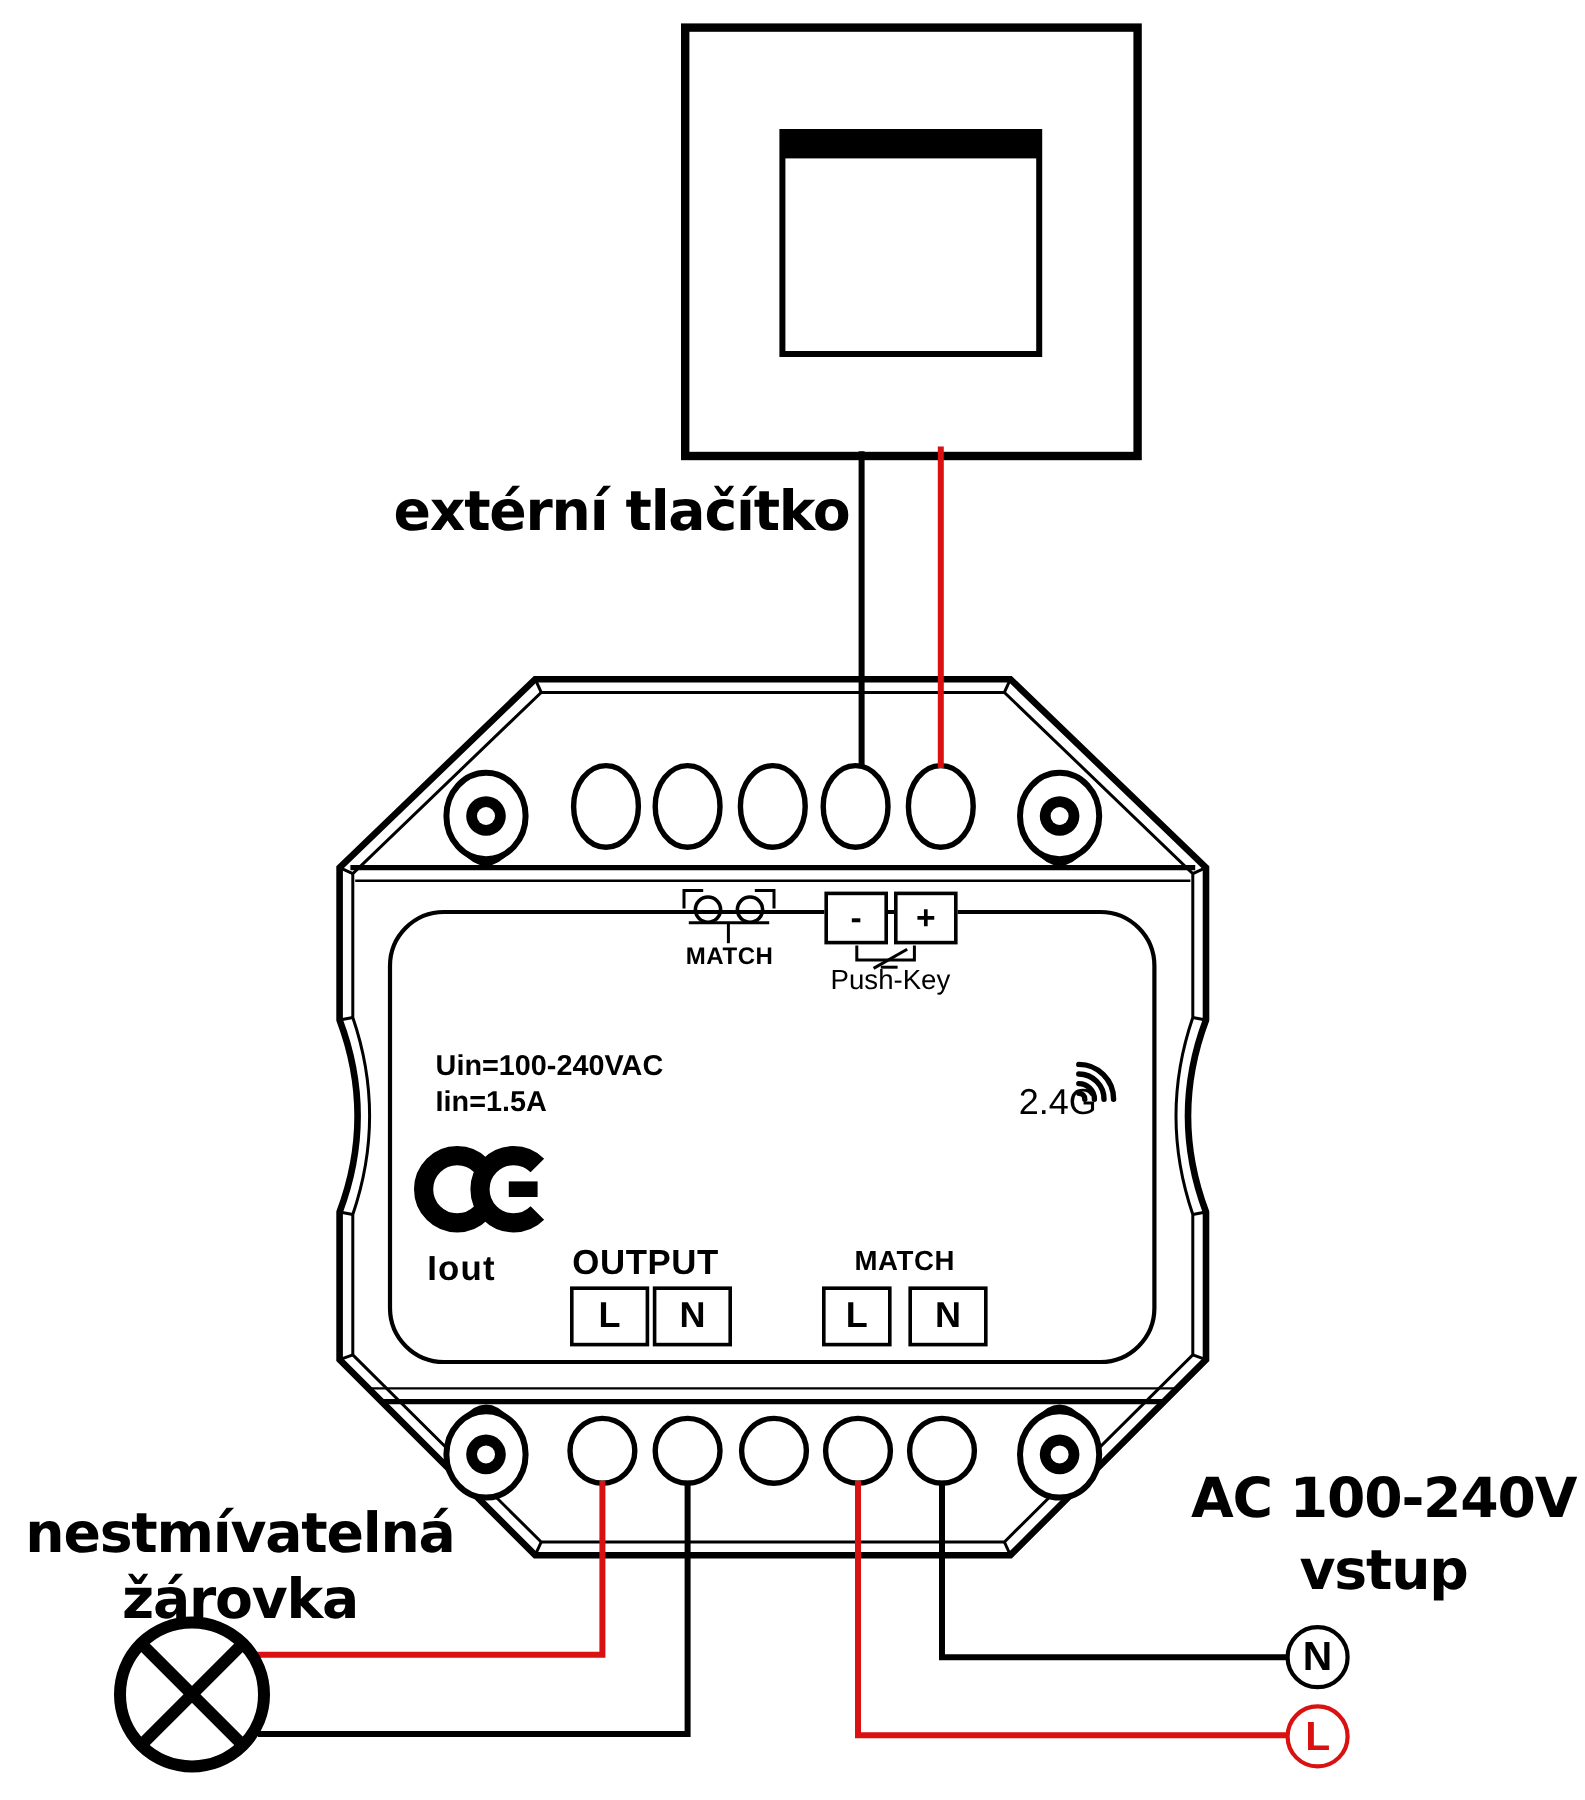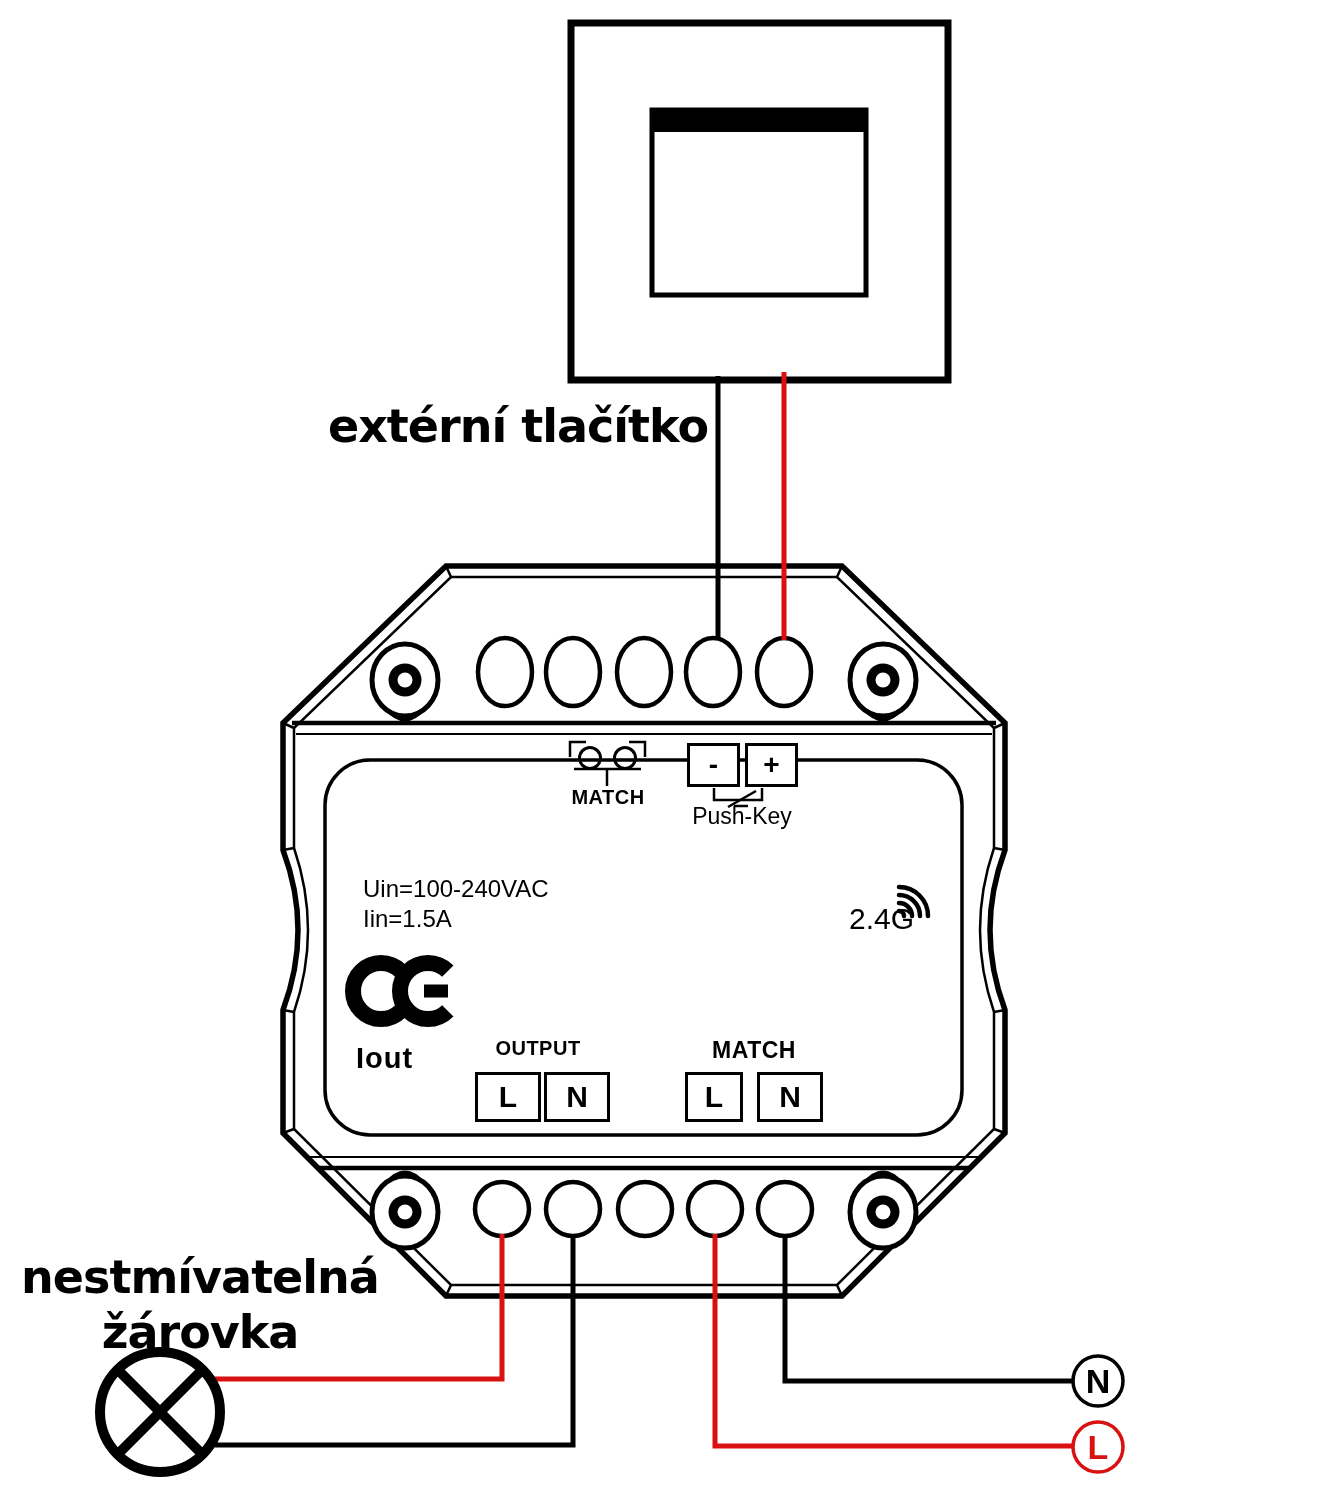--- a/index.html
+++ b/index.html
@@ -3,21 +3,21 @@
 <meta charset="utf-8">
 <style>
   html,body{margin:0;padding:0;background:#ffffff;}
   .canvas{position:relative;width:1321px;height:1500px;background:#ffffff;overflow:hidden;
           font-family:"DejaVu Sans", sans-serif;color:#000;}
   .layer{position:absolute;left:0;top:0;width:1321px;height:1500px;}
   .txt{position:absolute;white-space:nowrap;}
   .big-label{font-weight:700;font-size:46px;letter-spacing:-1px;line-height:55px;}
   .center{text-align:center;}
   .right{text-align:right;}
-  .spec{font-family:"Liberation Sans", sans-serif;font-size:24px;line-height:30px;font-weight:400;}
+  .spec{font-family:"Liberation Sans", sans-serif;font-size:24px;line-height:30px;font-weight:700;}
   .dev-label{font-family:"Liberation Sans", sans-serif;font-weight:700;}
   .term-box{position:absolute;border:3px solid #000;background:#fff;display:flex;align-items:center;
             justify-content:center;font-family:"Liberation Sans", sans-serif;font-weight:700;}
   .ln-box{width:60px;height:44px;font-size:30px;}
   .pk-box{width:47px;height:38px;font-size:28px;}
   .circle-letter{position:absolute;display:flex;align-items:center;justify-content:center;
                  font-family:"Liberation Sans", sans-serif;font-weight:700;font-size:34px;width:48px;height:48px;}
   svg .wire{fill:none;stroke-width:5;}
   svg .wire.black{stroke:#000;}
   svg .wire.red{stroke:var(--wire-red,#d91111);}
@@ -177,38 +177,42 @@
   <div class="txt spec" style="left:363px;top:874px;">
     <div>Uin=100-240VAC</div>
     <div>Iin=1.5A</div>
   </div>
 
 
   <div class="txt" style="left:849px;top:902px;font-family:'Liberation Sans',sans-serif;font-size:30px;">2.4G</div>
 
   <div class="txt dev-label" style="left:356px;top:1042px;font-size:29px;letter-spacing:1px;">Iout</div>
 
-  <div class="txt dev-label center" style="left:458px;top:1037px;width:160px;font-size:20px;letter-spacing:0.5px;">OUTPUT</div>
+  <div class="txt dev-label center" style="left:458px;top:1037px;width:160px;font-size:29px;letter-spacing:0.5px;">OUTPUT</div>
   <div class="txt dev-label center" style="left:674px;top:1037px;width:160px;font-size:23px;letter-spacing:0.5px;">MATCH</div>
 
   <div class="term-box ln-box" style="left:475px;top:1072px;">
     <span>L</span>
   </div>
   <div class="term-box ln-box" style="left:544px;top:1072px;">
     <span>N</span>
   </div>
   <div class="term-box ln-box" style="left:685px;top:1072px;width:52px;">
     <span>L</span>
   </div>
   <div class="term-box ln-box" style="left:757px;top:1072px;">
     <span>N</span>
   </div>
 
   <div class="txt big-label center" style="left:10px;top:1238px;width:380px;margin-top:12px;">
     <div>nestmívatelná</div>
     <div>žárovka</div>
   </div>
 
+  <div class="txt big-label center" style="left:985px;top:1218px;width:336px;line-height:60px;">
+    <div>AC 100-240V</div>
+    <div>vstup</div>
+  </div>
 
   <div class="circle-letter" style="left:1074px;top:1357px;color:#000;">N</div>
   <div class="circle-letter" style="left:1074px;top:1423px;color:var(--wire-red,#d91111);">L</div>
 
 </div>
 
 </body></html>

